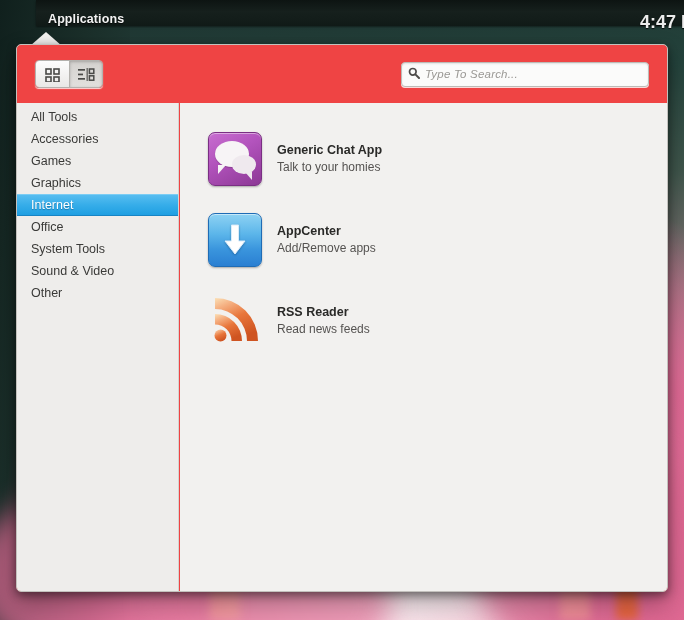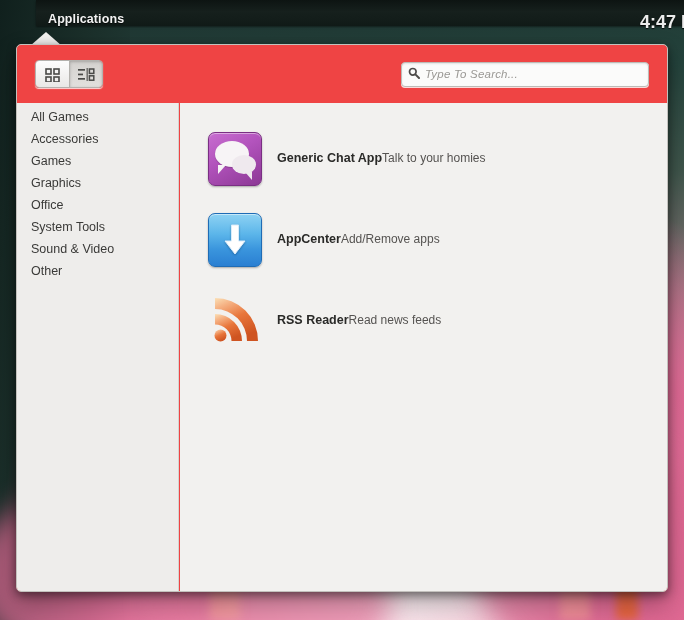--- a/index.html
+++ b/index.html
@@ -147,21 +147,21 @@
   }
   .app-row {
     display:flex; align-items:center;
     height:60px; margin-bottom:21px;
     cursor:default;
   }
   .app-icon {
     width:54px; height:54px; flex:0 0 auto;
     position:relative; margin-right:15px;
   }
-  .app-text { display:flex; justify-content:center; }
+  .app-text { display:flex; flex-direction:column; justify-content:center; }
   .app-title {
     font-size:12.5px; font-weight:bold; color:#2a2a28; line-height:1.35;
   }
   .app-sub {
     font-size:12px; color:#555351; line-height:1.45;
   }
 
   
   .ico-chat {
     width:54px; height:54px; border-radius:7px;
@@ -261,24 +261,25 @@
             <circle cx="4.8" cy="4.8" r="3.3" fill="none" stroke="#4e4c4a" stroke-width="1.7"></circle>
             <line x1="7.4" y1="7.4" x2="11" y2="11" stroke="#4e4c4a" stroke-width="2" stroke-linecap="round"></line>
           </svg>
         </span>
         <span class="s-ph">Type To Search...</span>
       </div>
 
     </div>
 
     <div class="sidebar">
-      <div class="side-item">All Games</div>
+      <div class="side-item">All Tools</div>
       <div class="side-item">Accessories</div>
       <div class="side-item">Games</div>
       <div class="side-item">Graphics</div>
+      <div class="side-item selected">Internet</div>
       <div class="side-item">Office</div>
       <div class="side-item">System Tools</div>
       <div class="side-item">Sound &amp; Video</div>
       <div class="side-item">Other</div>
     </div>
 
     <div class="applist">
 
       <div class="app-row">
         <div class="app-icon">

